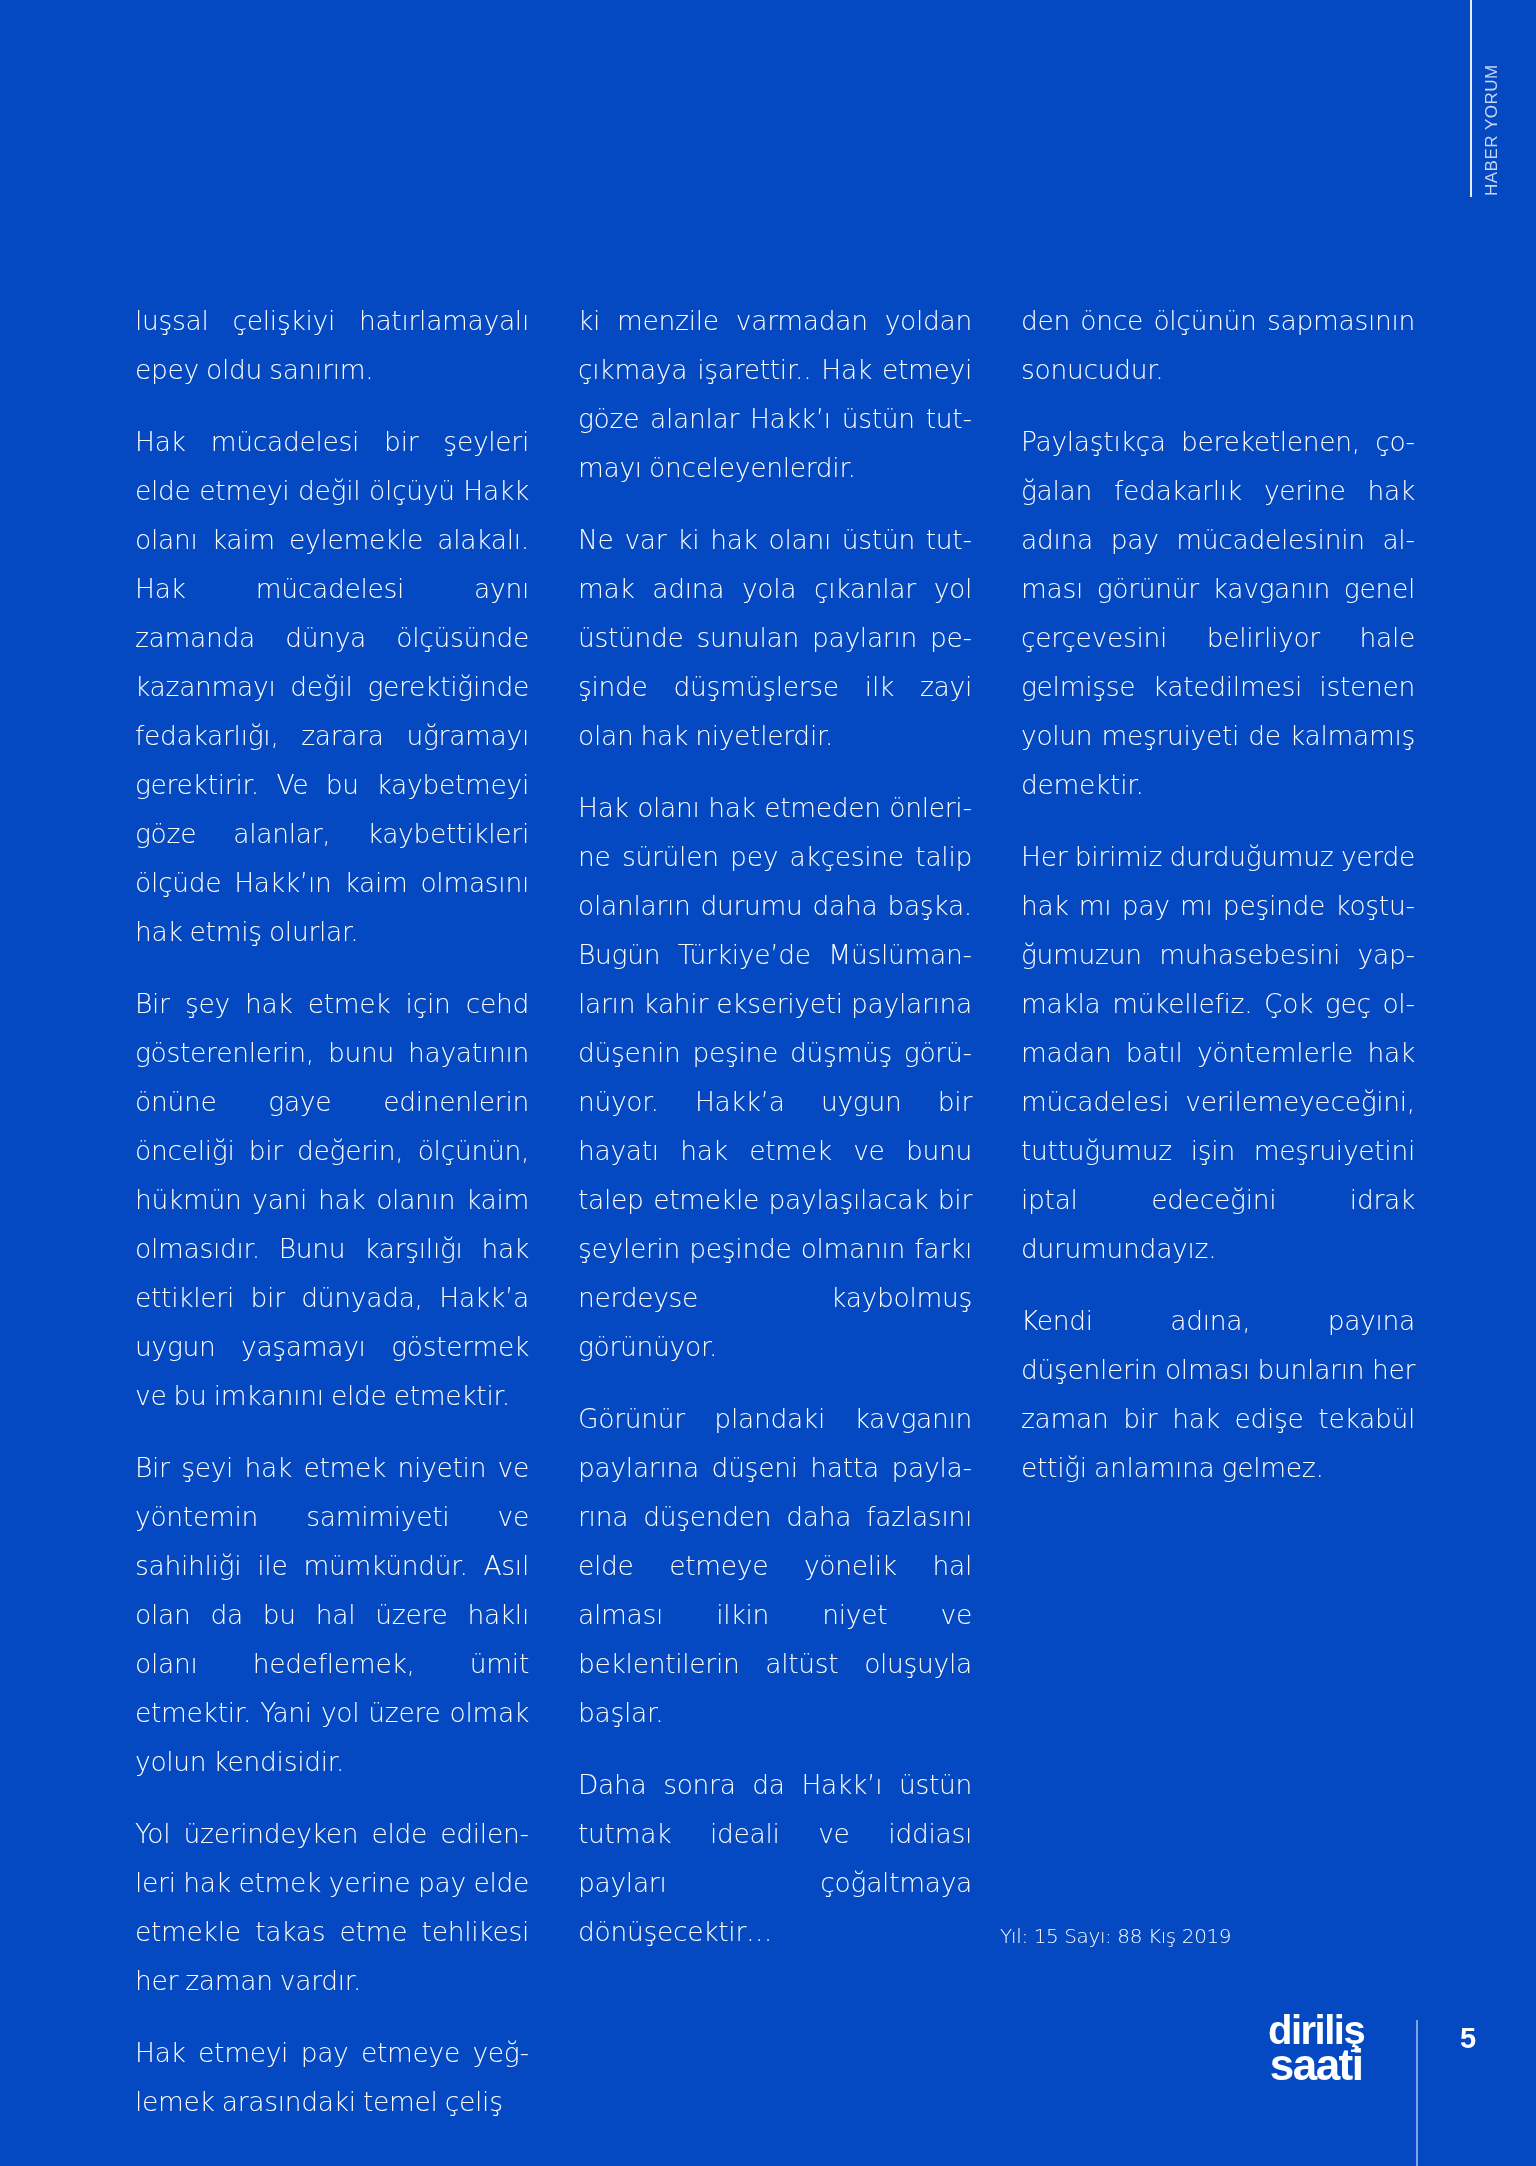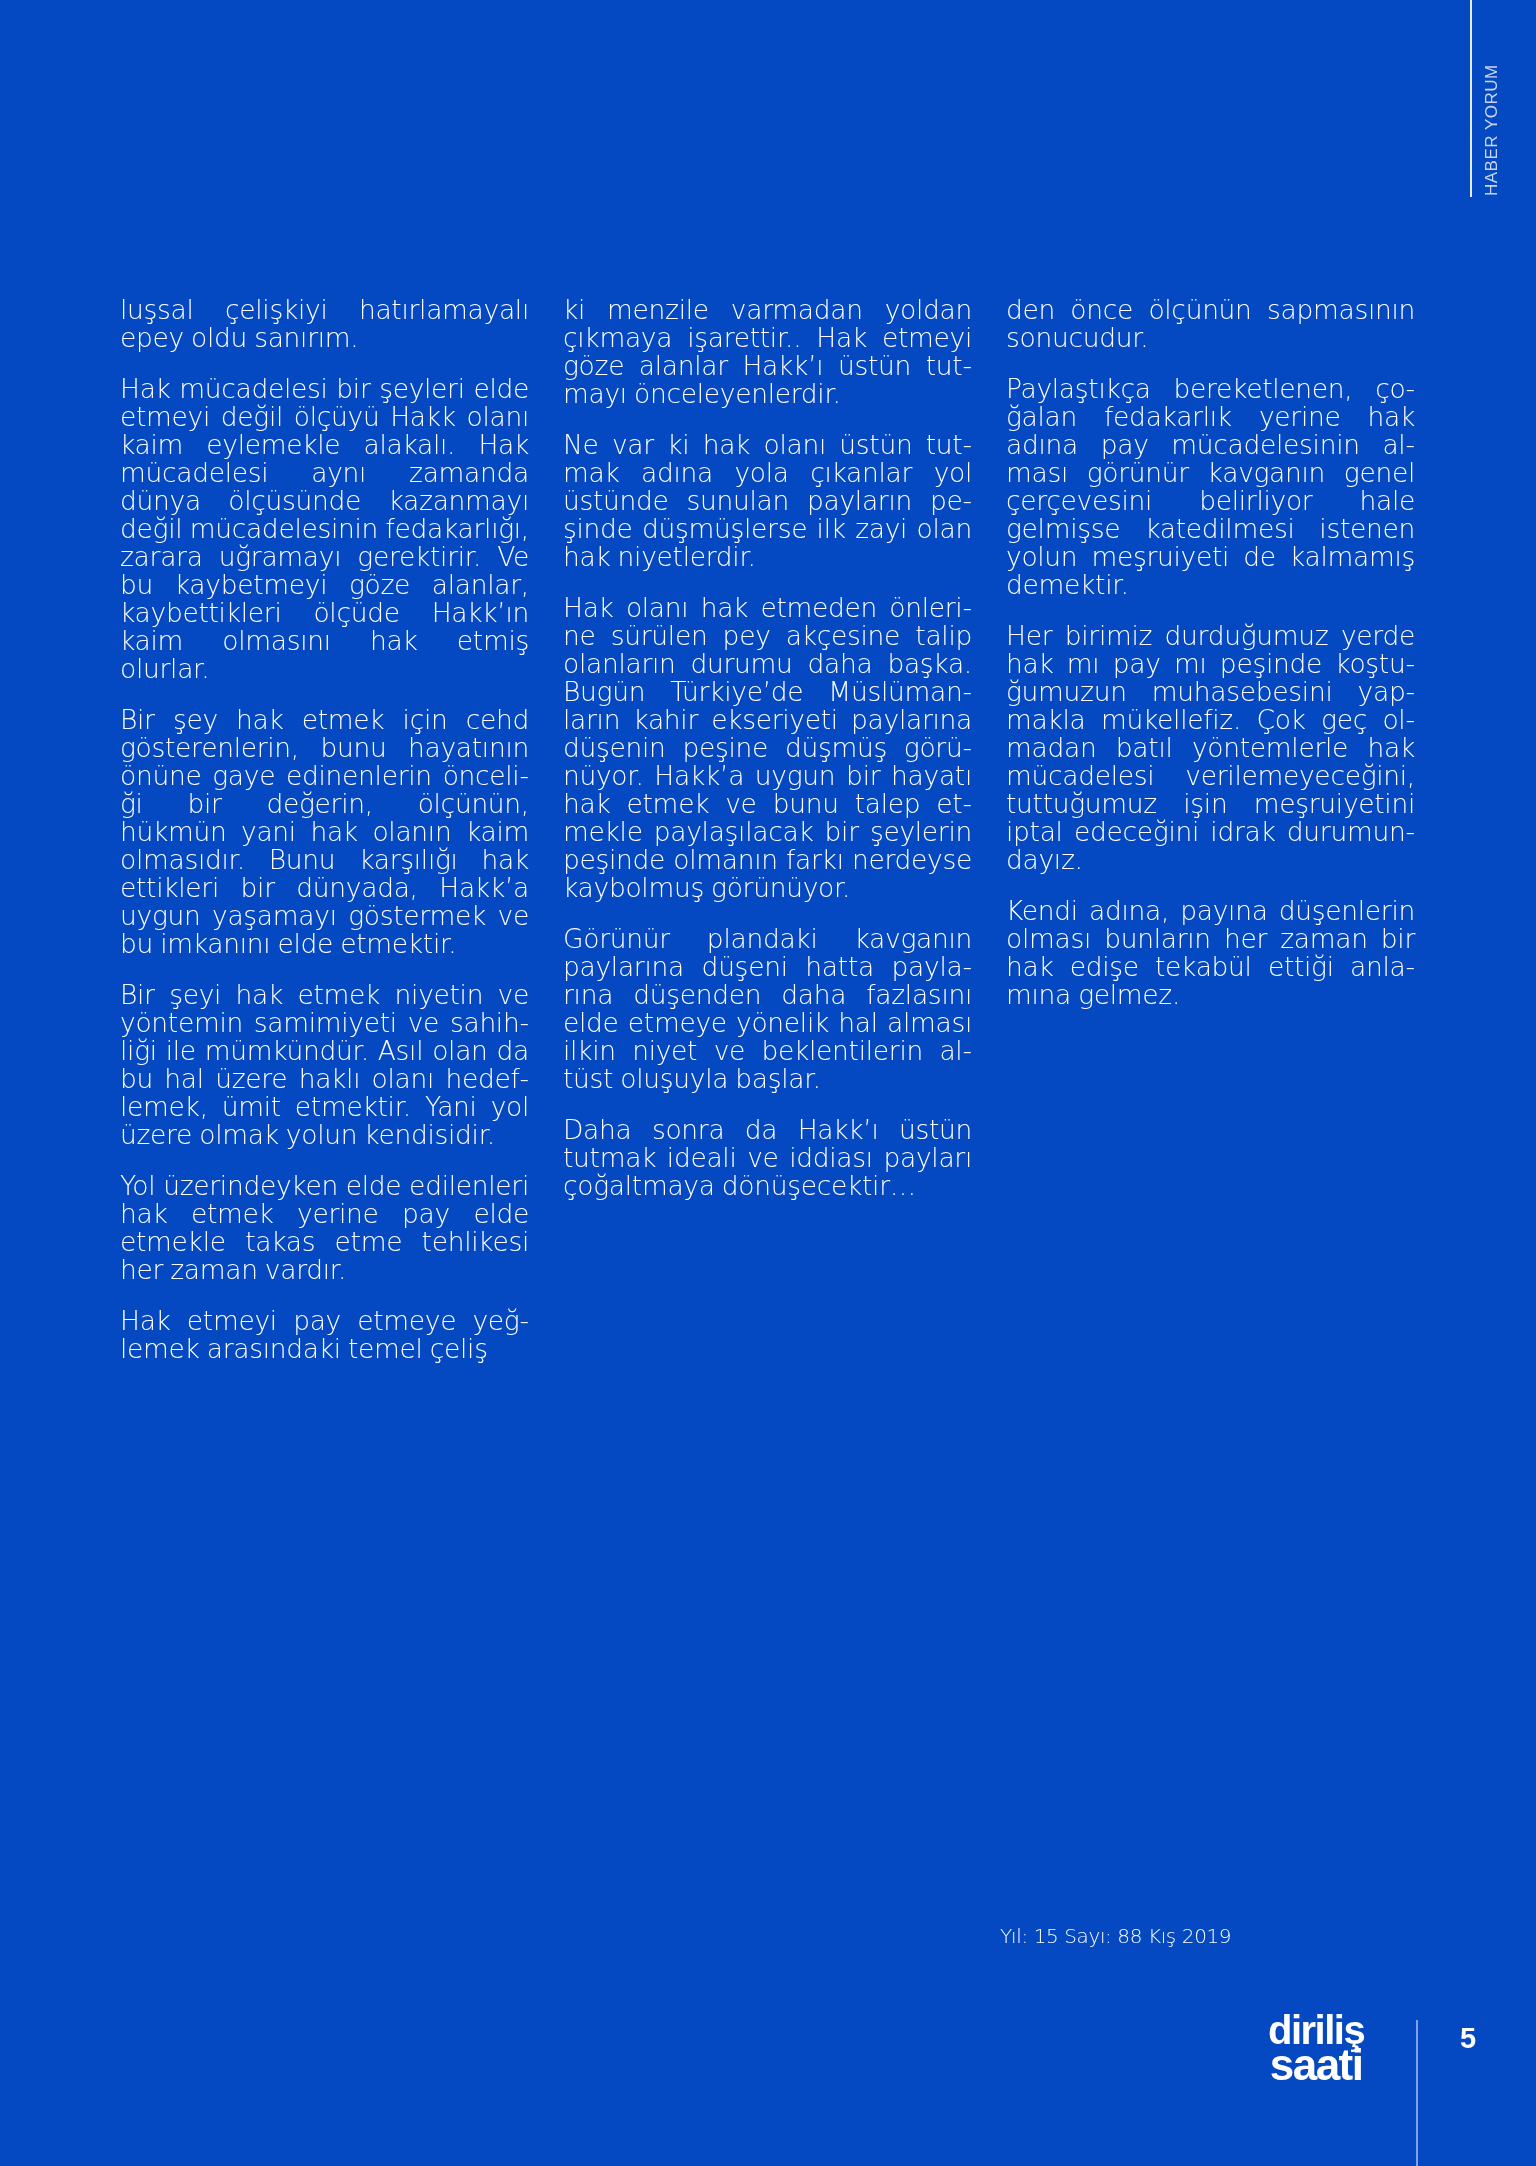--- a/index.html
+++ b/index.html
@@ -38,23 +38,23 @@
       top: 296px;
       left: 120px;
       width: 1296px;
       display: flex;
       gap: 34px;
     }
     .column {
       width: 409px;
     }
     .column p {
-      margin: 0 0 23px 0;
+      margin: 0 0 23px 15px;
       font-size: 26.5px;
-      line-height: 28px;
+      line-height: 49px;
       text-align: justify;
       font-weight: 300;
       letter-spacing: -0.3px;
       word-spacing: -1px;
       hyphens: manual;
     }
     .footer-meta {
       position: absolute;
       left: 1000px;
       top: 1924px;
@@ -97,21 +97,21 @@
   </style>
 </head>
 <body>
 
 <div class="section-rule"></div>
 <div class="section-label">HABER YORUM</div>
 
 <main class="columns">
   <div class="column">
     <p>luşsal çelişkiyi hatırlamayalı epey oldu sanırım.</p>
-    <p>Hak  mücadelesi bir şeyleri elde etmeyi değil ölçüyü Hakk olanı kaim eylemekle alakalı. Hak mücadelesi aynı zamanda dünya ölçüsünde kazanmayı değil mücadelesinin fedakarlığı, zarara uğramayı gerektirir. Ve bu kaybetmeyi göze alanlar, kaybettikleri ölçüde Hakk’ın kaim olmasını hak etmiş olurlar.</p>
+    <p>Hak  mücadelesi bir şeyleri elde etmeyi değil ölçüyü Hakk olanı kaim eylemekle alakalı. Hak mücadelesi aynı zamanda dünya ölçüsünde kazanmayı değil gerektiğinde fedakarlığı, zarara uğramayı gerektirir. Ve bu kaybetmeyi göze alanlar, kaybettikleri ölçüde Hakk’ın kaim olmasını hak etmiş olurlar.</p>
     <p>Bir şey hak etmek için cehd gösterenlerin, bunu hayatının önüne gaye edinenlerin önceli­ği bir değerin, ölçünün, hükmün yani hak olanın kaim olmasıdır. Bunu karşılığı  hak ettikleri bir dünyada, Hakk’a uygun yaşa­mayı göstermek ve bu imkanını elde etmektir.</p>
     <p>Bir şeyi hak etmek niyetin ve yöntemin samimiyeti ve sahih­liği ile mümkündür. Asıl olan da bu hal üzere haklı olanı hedef­lemek, ümit etmektir. Yani yol üzere olmak yolun kendisidir.</p>
     <p>Yol üzerindeyken elde edilen­leri hak etmek yerine pay elde etmekle takas etme tehlikesi her zaman vardır.</p>
     <p>Hak etmeyi pay etmeye yeğ­lemek arasındaki temel çeliş­</p>
   </div>
   <div class="column">
     <p>ki menzile varmadan yoldan çıkmaya işarettir.. Hak etmeyi göze alanlar Hakk’ı üstün tut­mayı önceleyenlerdir.</p>
     <p>Ne var ki hak olanı üstün tut­mak adına yola çıkanlar yol üstünde sunulan payların pe­şinde düşmüşlerse ilk zayi olan hak niyetlerdir.</p>
     <p>Hak olanı hak etmeden önleri­ne sürülen pey akçesine talip olanların durumu daha başka. Bugün Türkiye’de Müslüman­ların kahir ekseriyeti paylarına düşenin peşine düşmüş görü­nüyor. Hakk’a uygun bir hayatı hak etmek ve bunu talep et­mekle paylaşılacak bir şeylerin peşinde olmanın farkı nerdey­se kaybolmuş görünüyor.</p>
     <p>Görünür plandaki kavganın paylarına düşeni hatta payla­rına düşenden daha fazlasını elde etmeye yönelik hal alması ilkin niyet ve beklentilerin al­tüst oluşuyla başlar.</p>

